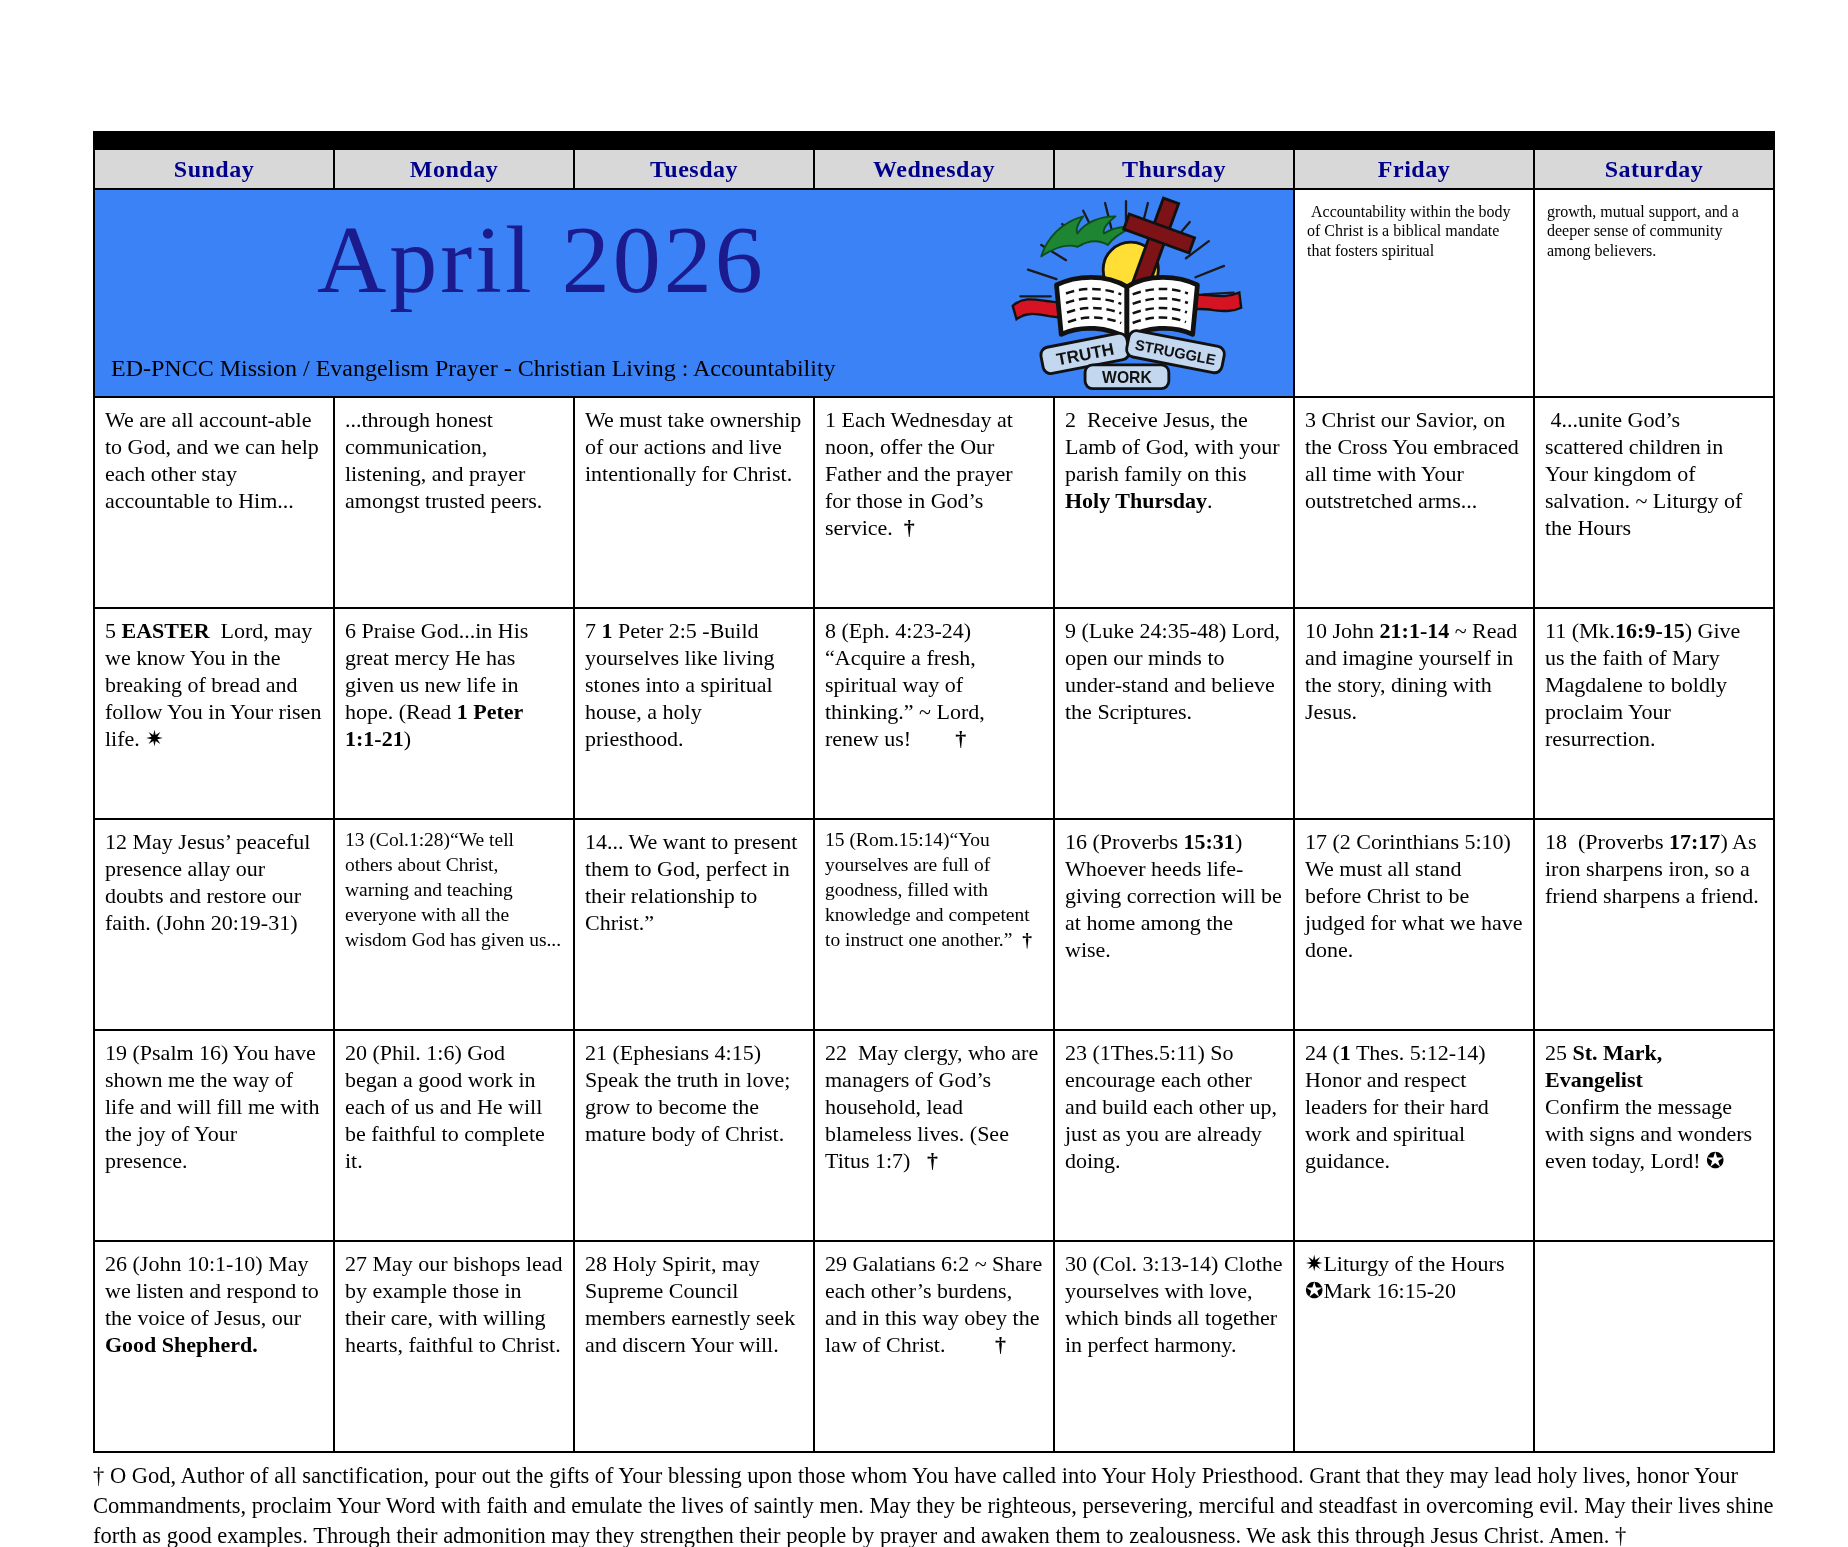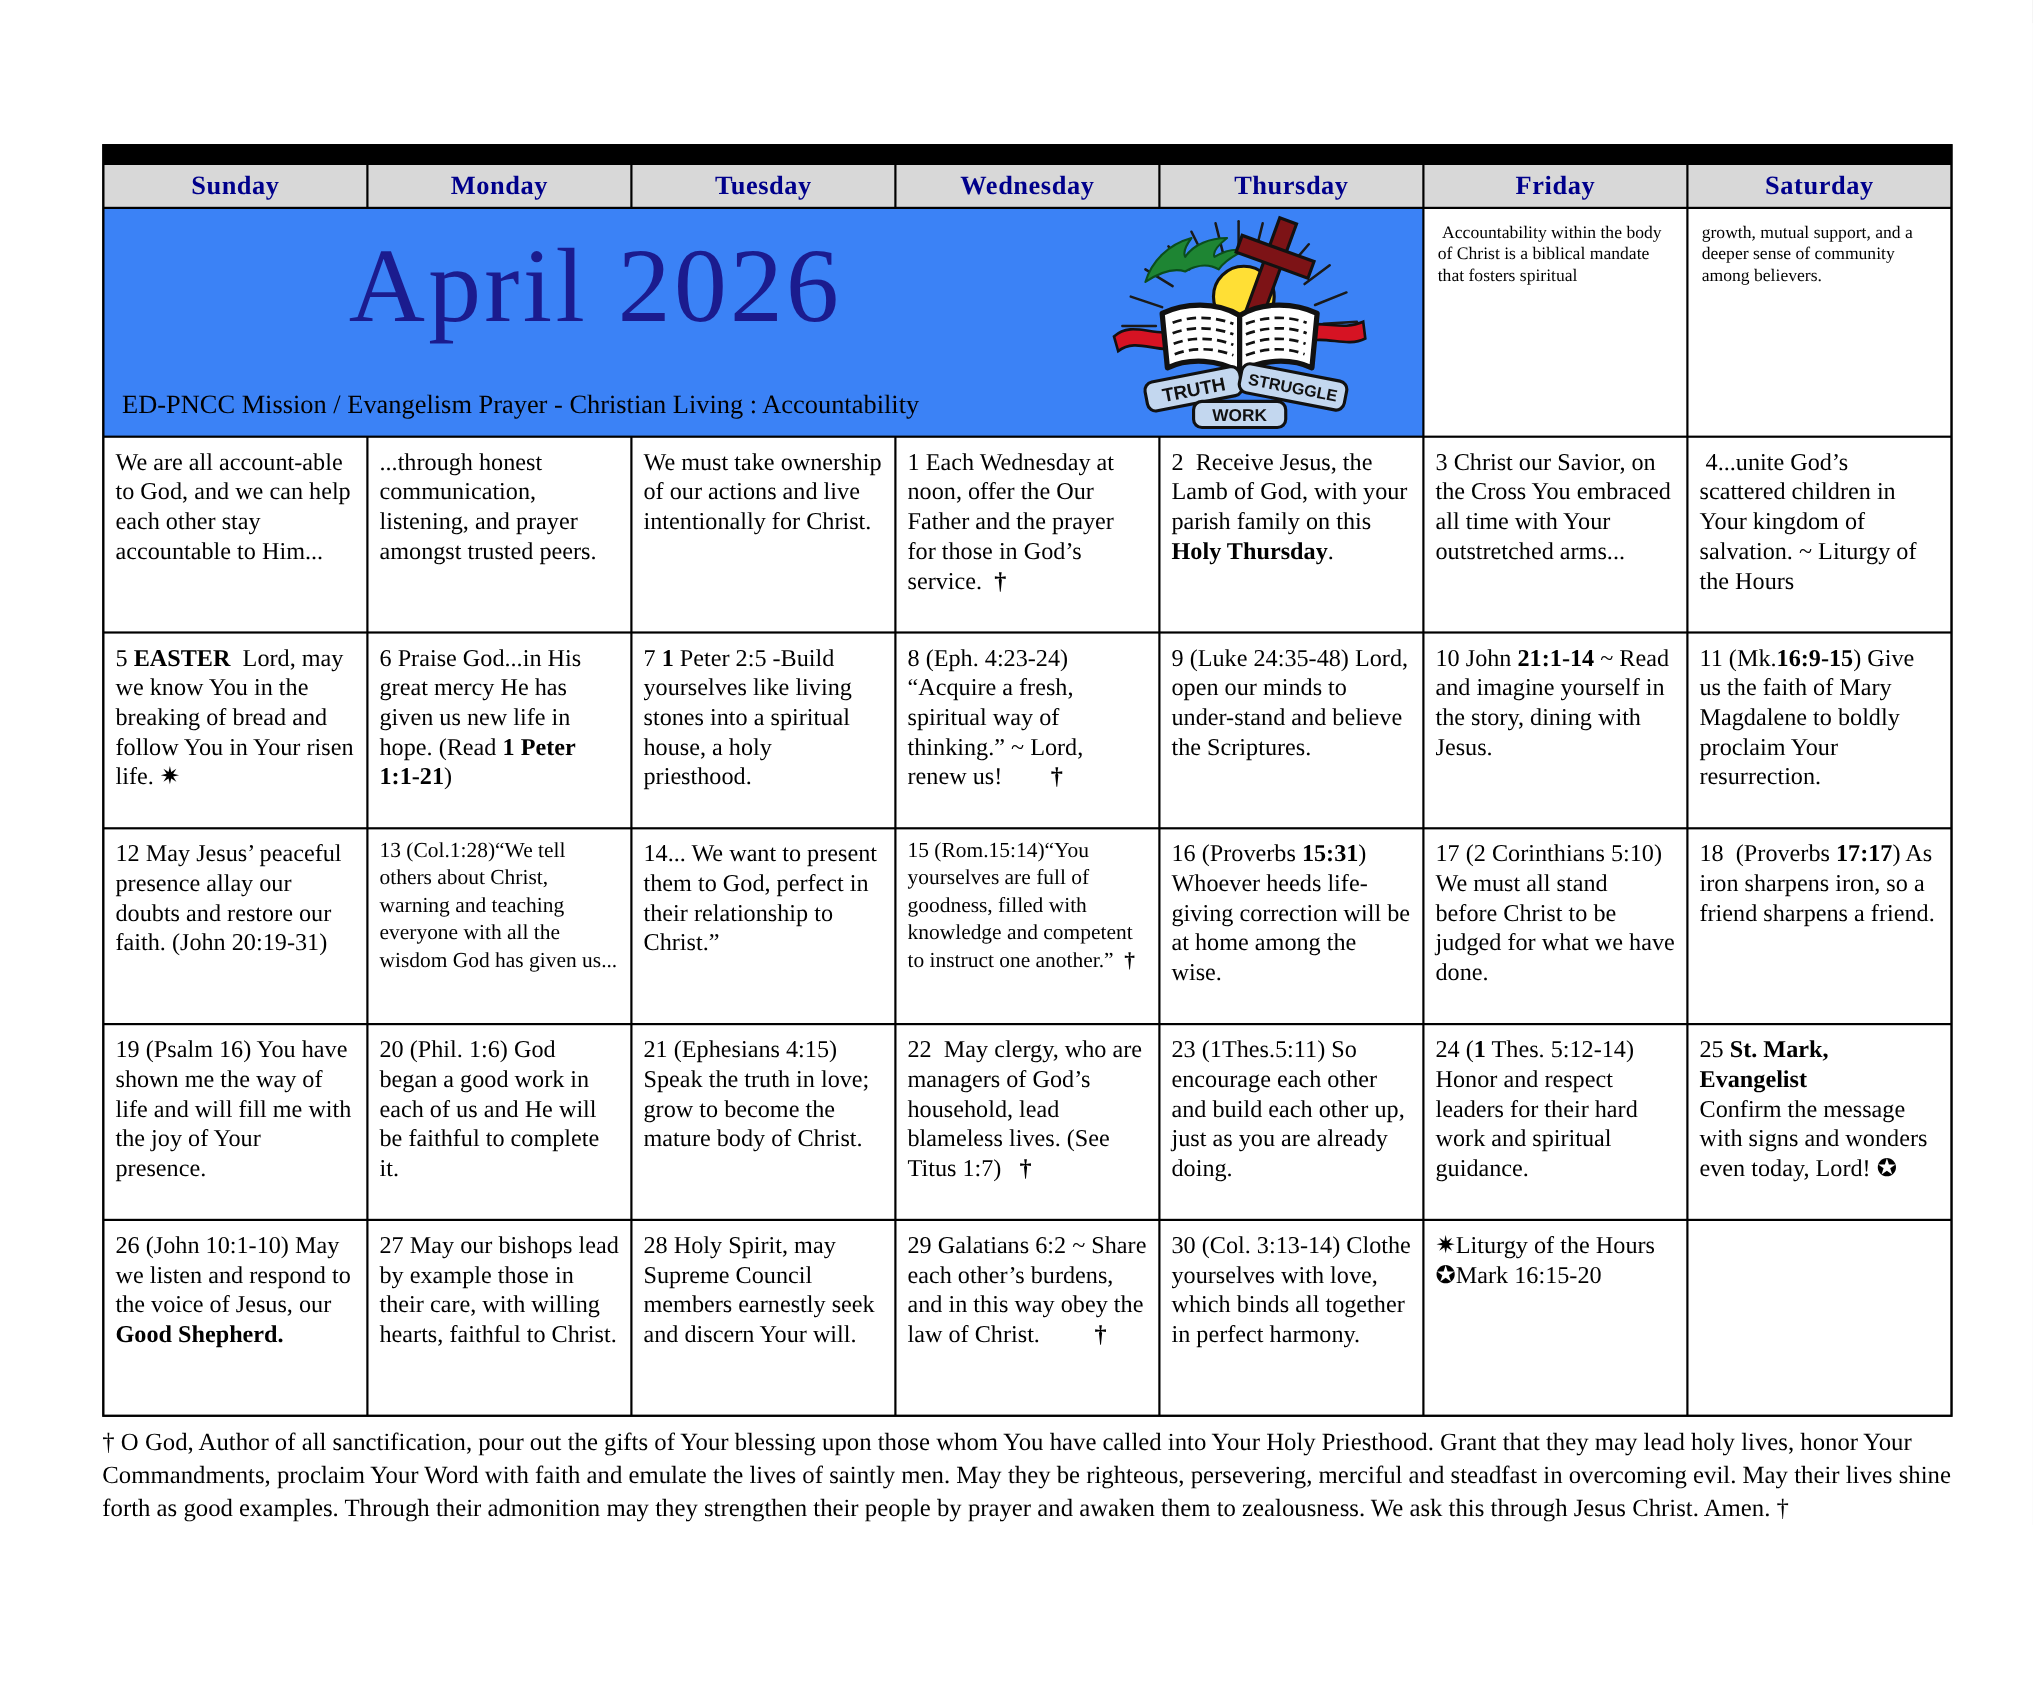--- a/index.html
+++ b/index.html
@@ -34,21 +34,21 @@
   .cal-subtitle{
     position:absolute;left:16px;bottom:14px;font-size:24px;color:#000;
   }
   .logo{position:absolute;right:48px;top:4px;width:238px;height:198px;}
   .intro-cell{
     background:#fff;box-sizing:border-box;height:206px;
     padding:12px 12px 0 12px;font-size:16px;line-height:1.21;
   }
   .weeks{display:flex;flex-direction:column;gap:2px;}
   .cell{
-    background:#fff;box-sizing:border-box;height:176px;
+    background:#fff;box-sizing:border-box;height:209px;
     padding:8px 10px 0 10px;font-size:22px;line-height:1.23;
   }
   .cell.small{font-size:19.5px;line-height:1.28;}
   .cell b{font-weight:bold;}
   
   .footer{
     margin:8px 0 0 0;width:1682px;
     font-size:22.5px;line-height:1.34;color:#000;
   }
   .banner-text{

